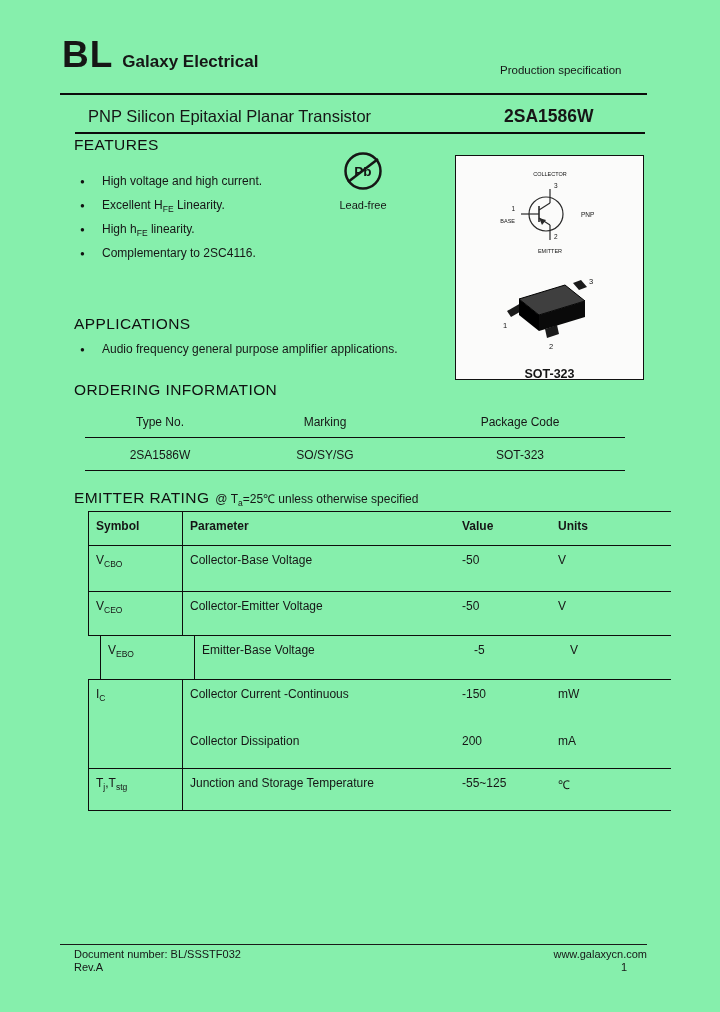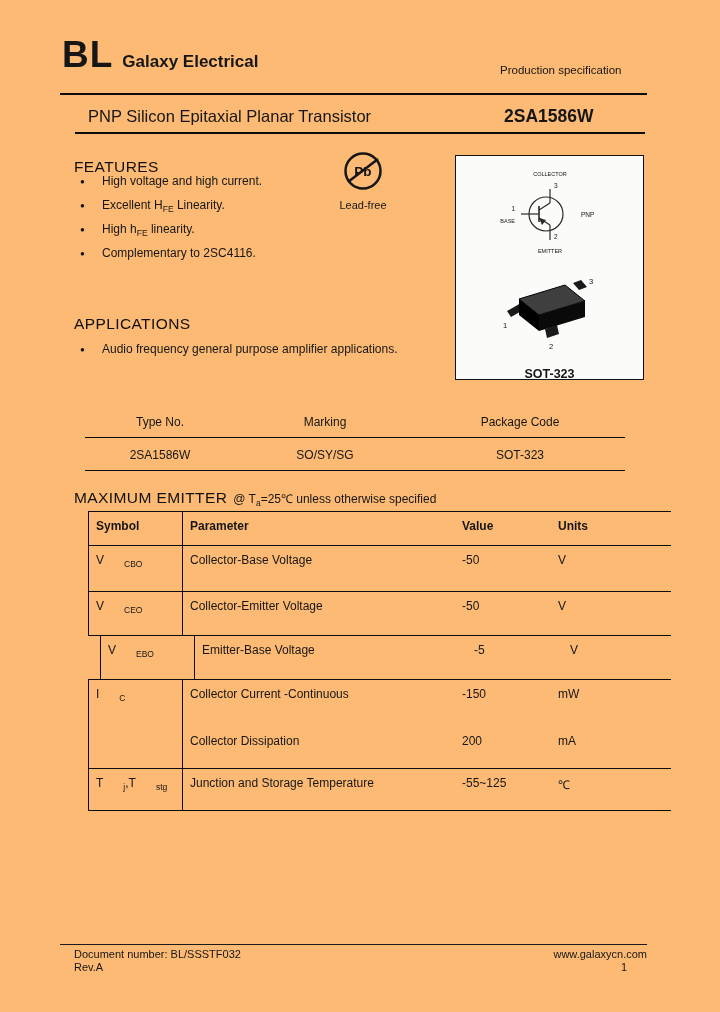--- a/index.html
+++ b/index.html
@@ -1,17 +1,17 @@
 <!DOCTYPE html>
 <html><head>
 <meta charset="utf-8">
 <style>
   * { margin:0; padding:0; box-sizing:border-box; }
   body { background:#ededec; font-family:"Liberation Sans", sans-serif; }
-  .page { position:relative; width:720px; height:1012px; background:#fdba74; color:#161616; overflow:hidden; margin:0 auto;text-decoration:underline; }
+  .page { position:relative; width:720px; height:1012px; background:#86efac; color:#161616; overflow:hidden; margin:0 auto;text-decoration:underline; }
   .abs { position:absolute; }
   .rule2 { height:2px; background:#0c0c0c; }
   .rule1 { height:1px; background:#1a1a1a; }
   .logo { font-size:37px; font-weight:bold; letter-spacing:1px; }
   .company { font-size:17px; font-weight:bold; margin-left:9px; }
   .prodspec { font-size:11.5px; }
   .prod-title { font-size:16.5px; }
   .part-no { font-size:17.5px; font-weight:bold; }
   .sect-heading { font-size:15.5px; letter-spacing:0.4px; color:#101010; }
   .bullet-item { display:flex; align-items:flex-start; height:24px; font-size:12px; }
@@ -27,42 +27,42 @@
   .ord-data { height:33px; padding-top:10px; border-bottom:1.5px solid #0d0d0d; }
   .mr-cond { font-size:12px; margin-left:6px; }
   .mr-cond sub { font-size:8.5px; }
   .mr-table { border-top:1.5px solid #0d0d0d; font-size:12px; }
   .mr-row { display:flex; border-bottom:1.5px solid #0d0d0d; }
   .mr-head { font-weight:bold; }
   .c-sym { width:95px; border-left:1.5px solid #0d0d0d; border-right:1.5px solid #0d0d0d; padding:7px 0 0 7px; }
   .c-par { width:275px; padding:7px 0 0 7px; }
   .c-val { width:100px; padding:7px 0 0 4px; }
   .c-uni { flex:1; padding:7px 0 0 0; }
-  .mr-row sub { font-size:8.5px;margin-left:20px; }
+  .mr-row sub { font-size:8.5px; }
   .mr-dbl .c-sym, .mr-dbl .c-par, .mr-dbl .c-val, .mr-dbl .c-uni { padding-top:0; }
   .dline { height:47px; padding-top:7px; }
   .footer-text { font-size:11px; line-height:13px; }
   svg text { font-family:"Liberation Sans", sans-serif; fill:#141414; }
 </style>
 </head>
 <body>
 
 <div class="page">
 
   <div class="abs" style="left:62px; top:34px;">
     <span class="logo">BL</span><span class="company">Galaxy Electrical</span>
   </div>
   <div class="abs prodspec" style="left:500px; top:64px;">Production specification</div>
   <div class="abs rule2" style="left:60px; top:93px; width:587px;"></div>
 
   <div class="abs prod-title" style="left:88px; top:107px;">PNP Silicon Epitaxial Planar Transistor</div>
   <div class="abs part-no" style="left:504px; top:106px;">2SA1586W</div>
   <div class="abs rule2" style="left:75px; top:132px; width:570px;"></div>
 
-  <div class="abs sect-heading" style="left:74px; top:158px;">FEATURES</div>
+  <div class="abs sect-heading" style="left:74px; top:136px;">FEATURES</div>
   <div class="abs" style="left:80px; top:174px; width:250px;">
     <div class="bullet-item">
       <span class="bullet">●</span>
       <span class="bi-text"><span>High voltage and high current.</span><sub></sub><span></span></span>
     </div>
     <div class="bullet-item">
       <span class="bullet">●</span>
       <span class="bi-text"><span>Excellent H</span><sub>FE</sub><span> Linearity.</span></span>
     </div>
     <div class="bullet-item">
@@ -117,35 +117,36 @@
   </div>
 
   <div class="abs sect-heading" style="left:74px; top:315px;">APPLICATIONS</div>
   <div class="abs" style="left:80px; top:342px; width:360px;">
     <div class="bullet-item">
       <span class="bullet">●</span>
       <span class="bi-text"><span>Audio frequency general purpose amplifier applications.</span><sub></sub><span></span></span>
     </div>
   </div>
 
+  <div class="abs sect-heading" style="left:74px; top:381px;">ORDERING INFORMATION</div>
   <div class="abs ord-table" style="left:85px; top:409px; width:540px;">
     <div class="ord-row ord-head">
       <div>Type No.</div>
       <div>Marking</div>
       <div>Package Code</div>
     </div>
     <div class="ord-row ord-data">
       <div>2SA1586W</div>
       <div>SO/SY/SG</div>
       <div>SOT-323</div>
     </div>
   </div>
 
   <div class="abs" style="left:74px; top:489px;">
-    <span class="sect-heading">MAXIMUM EMITTER</span><span class="mr-cond"><span>@ T</span><sub>a</sub><span>=25℃ unless otherwise specified</span></span>
+    <span class="sect-heading">EMITTER RATING</span><span class="mr-cond"><span>@ T</span><sub>a</sub><span>=25℃ unless otherwise specified</span></span>
   </div>
 
   <div class="abs mr-table" style="left:88px; top:511px; width:583px;">
     <div class="mr-row mr-head" style="height:34px;">
       <div class="c-sym">Symbol</div>
       <div class="c-par">Parameter</div>
       <div class="c-val">Value</div>
       <div class="c-uni">Units</div>
     </div>
 

